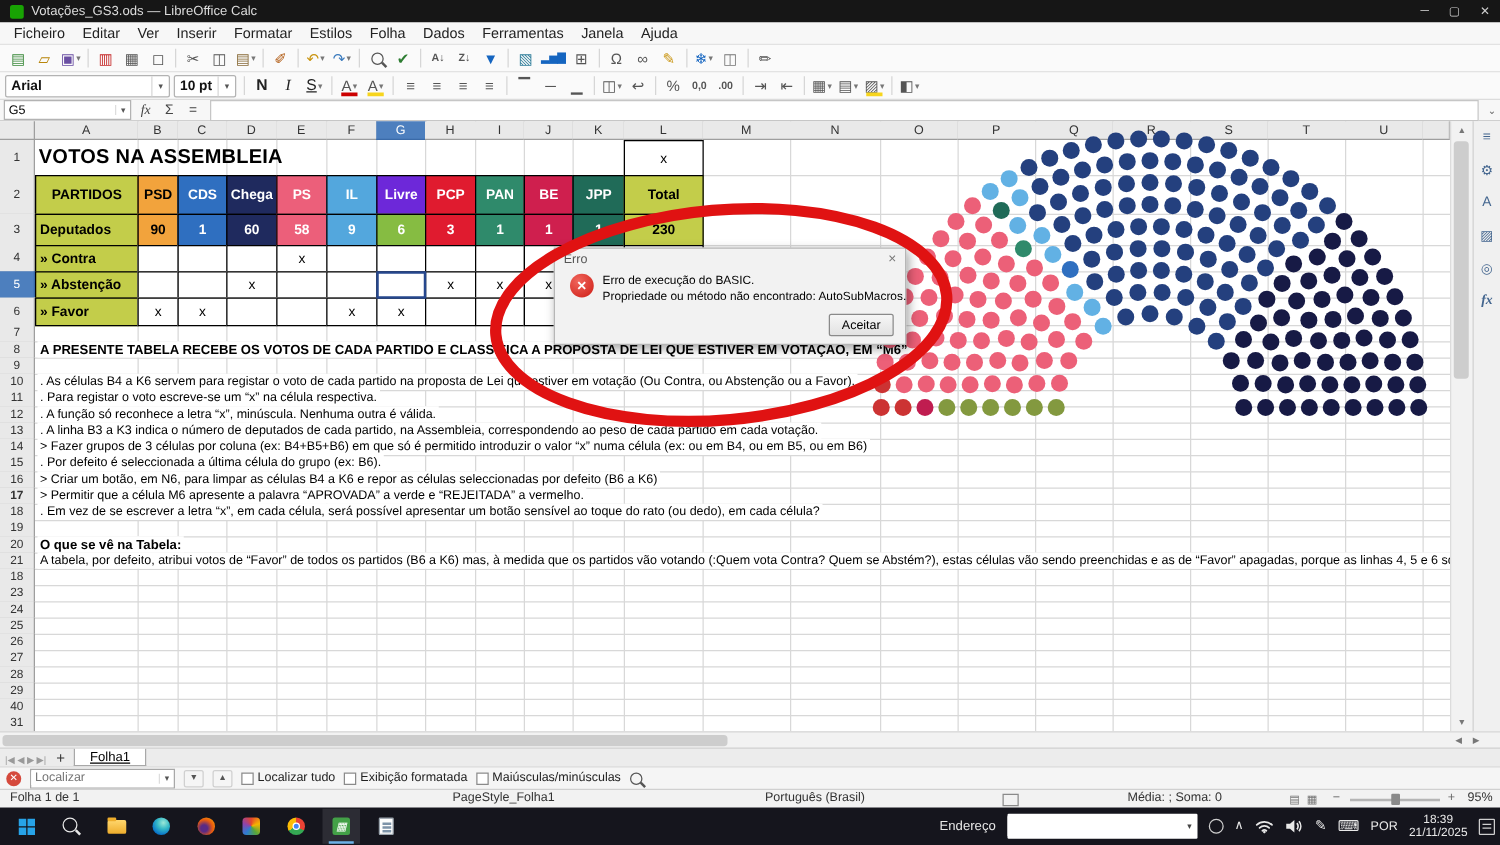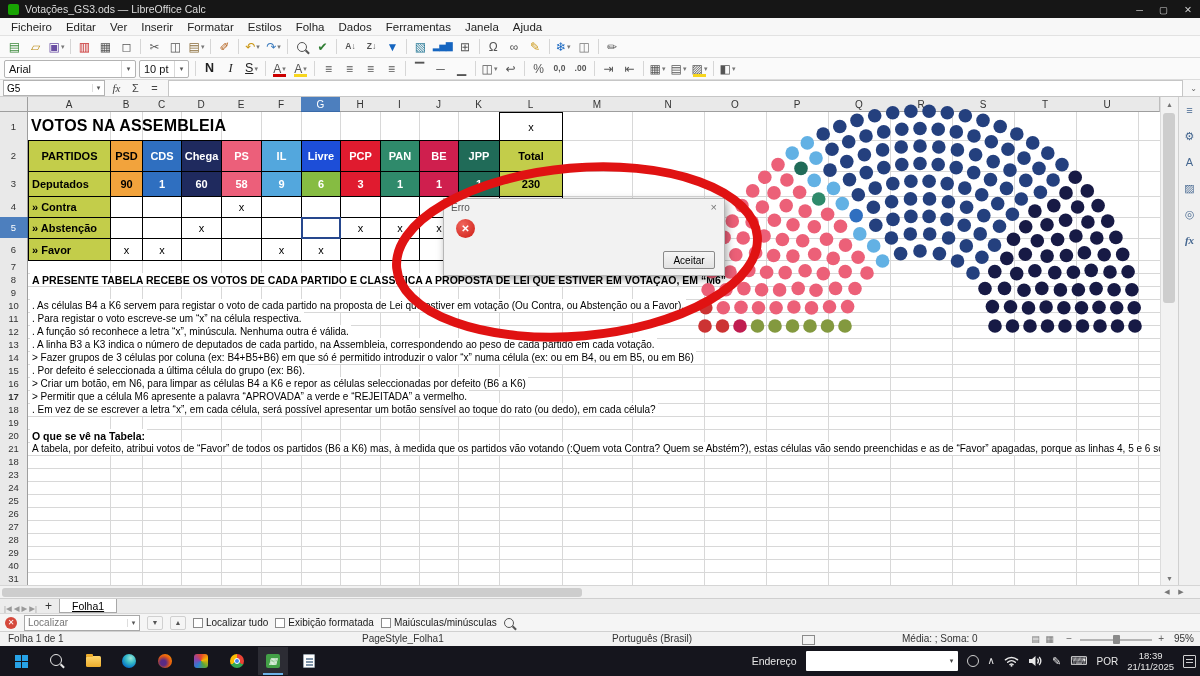--- a/index.html
+++ b/index.html
@@ -27,21 +27,21 @@
     border:none;background:transparent;border-radius:2px;padding:0 2px;position:relative;font-family:inherit;}
   .tbtn .g{font-size:12px;line-height:1;color:#555;}
   .tbtn .g.gs{font-size:8.5px;font-weight:bold;letter-spacing:0;}
   .tbtn.hasdd::after{content:"▾";font-size:7px;color:#777;margin-left:1px;}
   .tsep{width:1px;height:15px;background:#d6d6d6;margin:0 3px;flex:0 0 auto;}
   .mag{width:8px;height:8px;border:1.6px solid #555;border-radius:50%;position:relative;}
   .mag::after{content:"";position:absolute;width:5px;height:1.6px;background:#555;
     transform:rotate(45deg);right:-4px;bottom:-2px;}
   .combo{height:18px;background:#fff;border:1px solid #b3b3b3;border-radius:2px;
     display:flex;align-items:center;margin-right:3px;box-sizing:border-box;}
-  .combo .cv{font-size:11px;padding:0 4px;flex:1;color:#111;white-space:nowrap;overflow:hidden;}
+  .combo .cv{font-size:11px;padding:0 4px;flex:1;color:#111;white-space:nowrap;overflow:hidden;font-weight:bold;}
   .combo .ca{width:13px;height:100%;border-left:1px solid #d8d8d8;display:flex;
     align-items:center;justify-content:center;}
   .combo .ca::after{content:"▾";font-size:7px;color:#555;}
   .fmt-bold{font-weight:bold;color:#222 !important;font-size:12.5px !important;}
   .fmt-italic{font-style:italic;font-family:"Liberation Serif",serif;color:#222 !important;font-size:12.5px !important;}
   .fmt-underline{text-decoration:underline;color:#222 !important;font-size:12.5px !important;}
   .bar-under{position:absolute;left:4px;right:4px;bottom:2px;height:3px;}
 
   
   #formulabar{position:absolute;top:80px;left:0;width:100%;height:17px;background:#f7f7f7;
@@ -487,21 +487,21 @@
       <div class="note b" style="left: 30px; top: 429px; height: 13px;">O que se vê na Tabela:</div>
       <div class="note" style="left: 30px; top: 442px; height: 13px;">A tabela, por defeito, atribui votos de “Favor” de todos os partidos (B6 a K6) mas, à medida que os partidos vão votando (:Quem vota Contra? Quem se Abstém?), estas células vão sendo preenchidas e as de “Favor” apagadas, porque as linhas 4, 5 e 6 só</div>
       <div id="sheet-title" style="left: 31px; top: 112px; height: 28px;">VOTOS NA ASSEMBLEIA</div>
       <div class="vcell " style="left: 499px; top: 112px; width: 64px; height: 29px;">x</div>
       <div class="vcell b" style="left: 28px; top: 140px; width: 83px; height: 32px; background: rgb(195, 205, 74);">PARTIDOS</div>
       <div class="vcell b" style="left: 110px; top: 140px; width: 33px; height: 32px; background: rgb(242, 163, 60); color: rgb(0, 0, 0);">PSD</div>
       <div class="vcell b" style="left: 142px; top: 140px; width: 40px; height: 32px; background: rgb(47, 111, 192); color: rgb(255, 255, 255);">CDS</div>
       <div class="vcell b" style="left: 181px; top: 140px; width: 41px; height: 32px; background: rgb(31, 42, 94); color: rgb(255, 255, 255);">Chega</div>
       <div class="vcell b" style="left: 221px; top: 140px; width: 41px; height: 32px; background: rgb(236, 95, 122); color: rgb(255, 255, 255);">PS</div>
       <div class="vcell b" style="left: 261px; top: 140px; width: 41px; height: 32px; background: rgb(83, 167, 221); color: rgb(255, 255, 255);">IL</div>
-      <div class="vcell b" style="left: 301px; top: 140px; width: 40px; height: 32px; background: #1d4ed8; color: rgb(255, 255, 255);">Livre</div>
+      <div class="vcell b" style="left: 301px; top: 140px; width: 40px; height: 32px; background: #6d28d9; color: rgb(255, 255, 255);">Livre</div>
       <div class="vcell b" style="left: 340px; top: 140px; width: 41px; height: 32px; background: rgb(224, 27, 47); color: rgb(255, 255, 255);">PCP</div>
       <div class="vcell b" style="left: 380px; top: 140px; width: 40px; height: 32px; background: rgb(47, 138, 107); color: rgb(255, 255, 255);">PAN</div>
       <div class="vcell b" style="left: 419px; top: 140px; width: 40px; height: 32px; background: rgb(207, 31, 78); color: rgb(255, 255, 255);">BE</div>
       <div class="vcell b" style="left: 458px; top: 140px; width: 42px; height: 32px; background: rgb(32, 107, 88); color: rgb(255, 255, 255);">JPP</div>
       <div class="vcell b" style="left: 499px; top: 140px; width: 64px; height: 32px; background: rgb(195, 205, 74);">Total</div>
       <div class="vcell b left" style="left: 28px; top: 171px; width: 83px; height: 26px; background: rgb(195, 205, 74);">Deputados</div>
       <div class="vcell b" style="left: 110px; top: 171px; width: 33px; height: 26px; background: rgb(242, 163, 60); color: rgb(0, 0, 0);">90</div>
       <div class="vcell b" style="left: 142px; top: 171px; width: 40px; height: 26px; background: rgb(47, 111, 192); color: rgb(255, 255, 255);">1</div>
       <div class="vcell b" style="left: 181px; top: 171px; width: 41px; height: 26px; background: rgb(31, 42, 94); color: rgb(255, 255, 255);">60</div>
       <div class="vcell b" style="left: 221px; top: 171px; width: 41px; height: 26px; background: rgb(236, 95, 122); color: rgb(255, 255, 255);">58</div>
@@ -914,20 +914,24 @@
     </div>
   </div>
 
   <div id="dialog">
     <div class="dlg-title">
       <span>Erro</span>
       <span class="dlg-close">×</span>
     </div>
     <div class="dlg-body">
       <span class="err-icon"></span>
+      <div class="dlg-lines">
+        <div>Erro de execução do BASIC.</div>
+        <div>Propriedade ou método não encontrado: AutoSubMacros.</div>
+      </div>
       <button class="dlg-btn">Aceitar</button>
     </div>
   </div>
 
   <svg id="annotation">
     <ellipse cx="577" cy="252" rx="181" ry="84" fill="none" stroke-width="9" transform="rotate(-5 577 252)" stroke="#e01212"></ellipse>
   </svg>
 
 </div>
 

